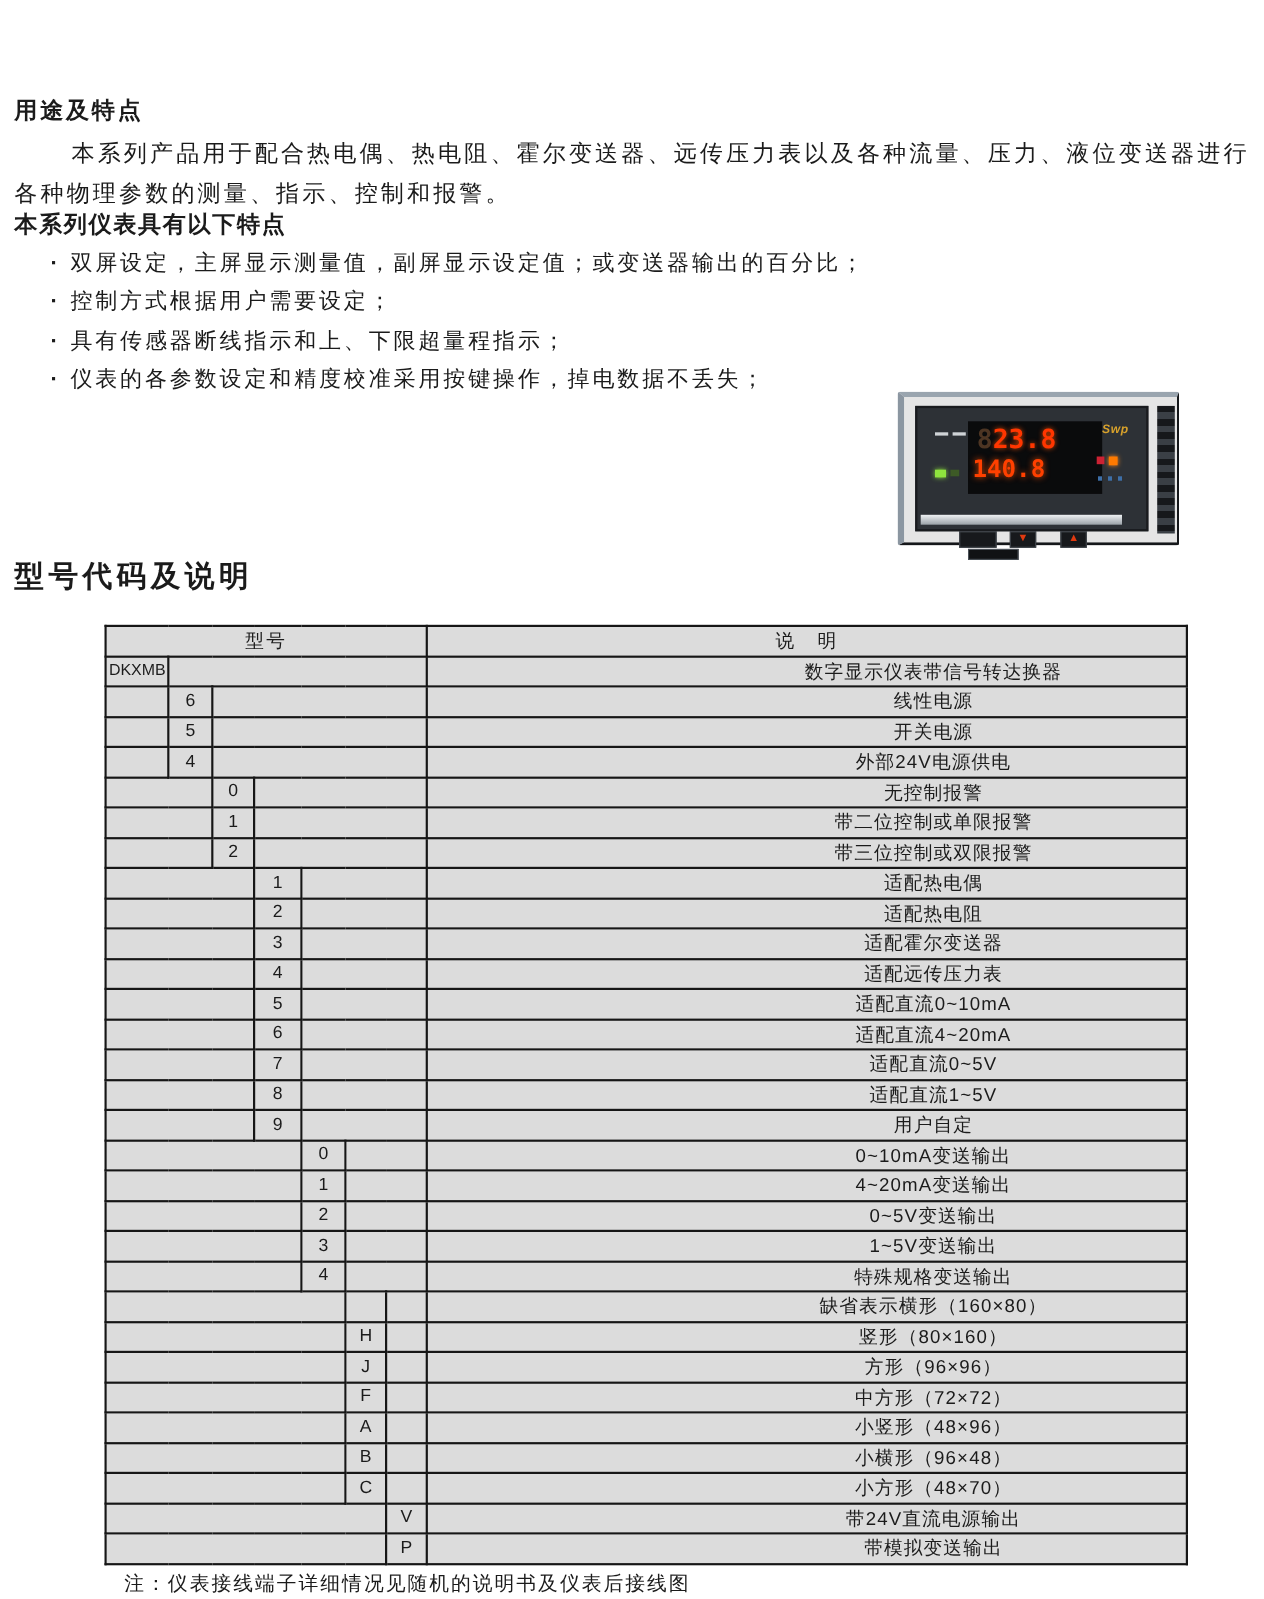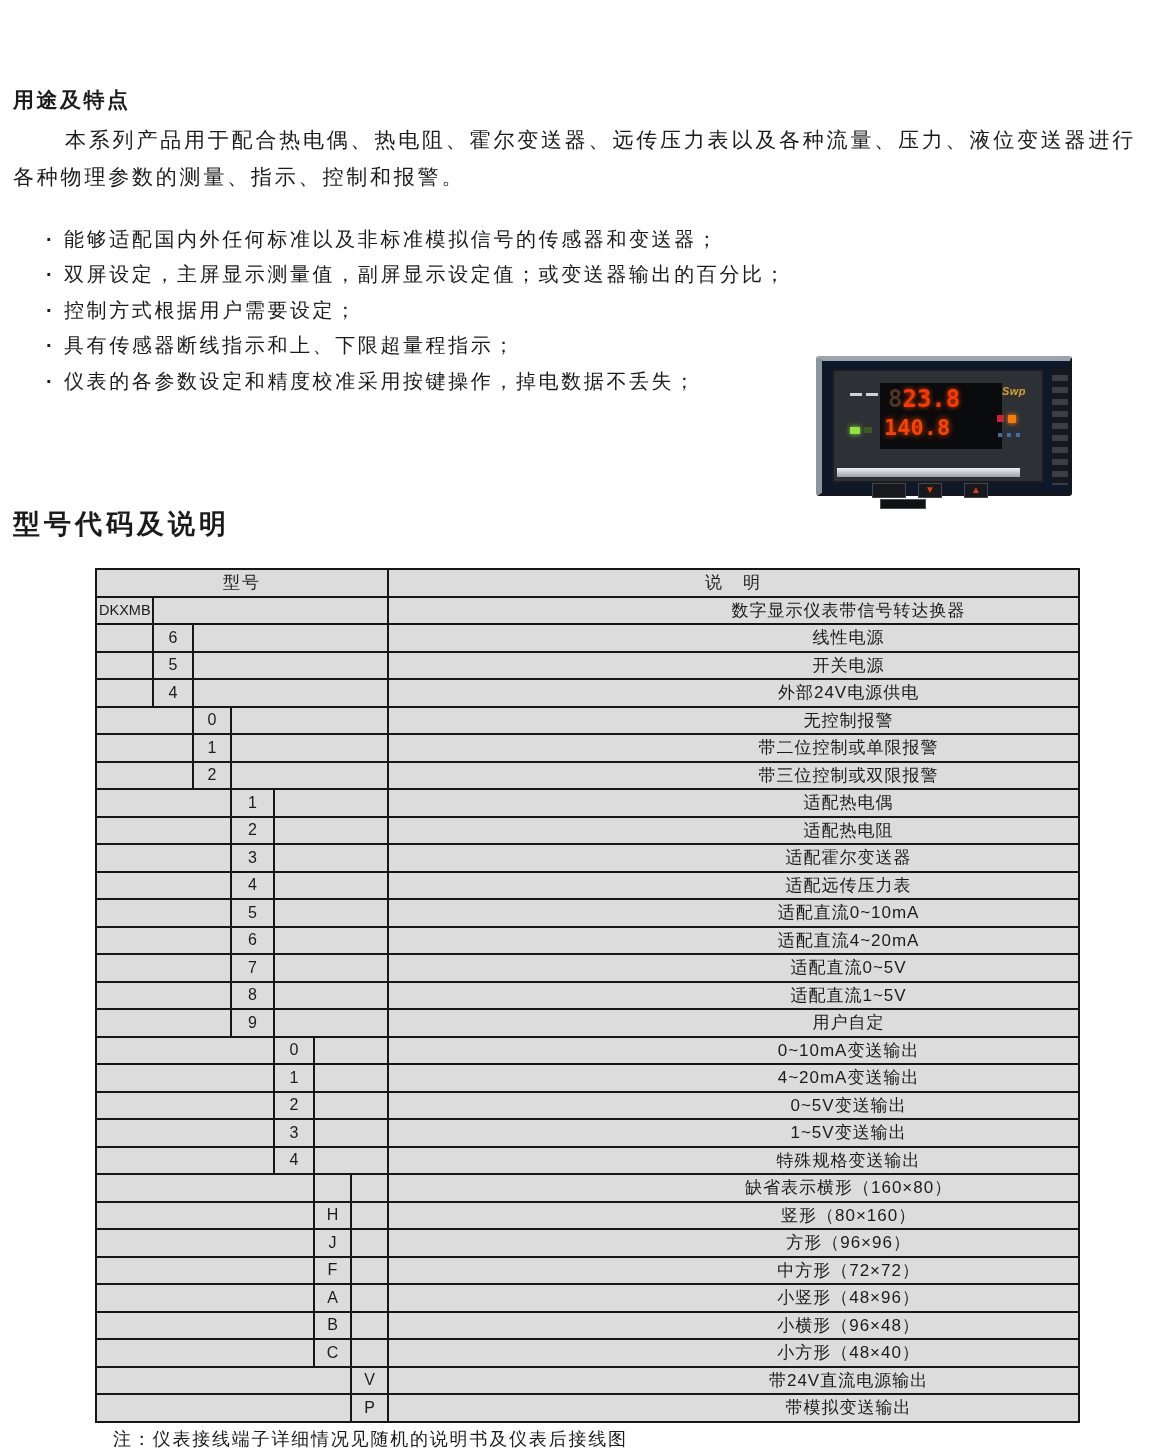--- a/index.html
+++ b/index.html
@@ -20,21 +20,21 @@
   .code-table td{border:2px solid #161616;background:#dcdcdc;height:25.5px;padding:0;font-size:16px;vertical-align:middle;overflow:hidden;white-space:nowrap;}
   .code-table td.code{text-align:center;letter-spacing:0;}
   .code-table td.model-code{text-align:left;padding-left:2px;font-size:14.5px;}
   .code-table td.desc{text-align:center;padding-left:230px;font-size:17px;letter-spacing:1px;}
   .code-table td.th{text-align:center;font-size:17px;letter-spacing:2px;white-space:pre;}
 
   .note{position:absolute;left:113px;top:1427px;font-size:18px;letter-spacing:1.8px;}
 
   
   .device{position:absolute;left:816px;top:356px;width:256px;height:140px;}
-  .dev-body{position:absolute;inset:0;background:#0f172a;border-radius:3px;
+  .dev-body{position:absolute;inset:0;background:#e5e5e5;border-radius:3px;
             border-top:5px solid #9aa5af;border-left:6px solid #8b96a1;border-right:2px solid #15171a;border-bottom:3px solid #15171a;padding-left:32px;}
   .dev-fins{position:absolute;right:2px;top:8px;width:16px;bottom:8px;
             background:repeating-linear-gradient(#16181b 0 6px,#3a3f45 6px 12px);}
   .panel{position:absolute;left:10px;top:8px;right:26px;bottom:10px;background:#2d3136;border:2px solid #191b1e;}
   .lcd{position:absolute;left:46px;top:12px;width:122px;height:66px;background:#0a0b0c;}
   .seg{font-family:"DejaVu Sans Mono", monospace;font-weight:700;position:absolute;white-space:nowrap;}
   .seg-top{left:8px;top:2px;font-size:24px;color:#ff3600;text-shadow:0 0 5px rgba(255,80,0,.85);}
   .seg-top .ghost{color:#4d3523;text-shadow:none;}
   .seg-bot{left:4px;top:32px;font-size:22px;color:#ff4000;text-shadow:0 0 6px rgba(255,80,0,.9);}
   .led-green{position:absolute;left:16px;top:56px;width:10px;height:7px;background:#8fe43e;box-shadow:0 0 5px #8fe43e;}
@@ -55,22 +55,22 @@
   .key-slot{position:absolute;left:46px;top:22px;width:44px;height:8px;border:1px solid #4a5057;background:#101214;}
 </style>
 </head>
 <body>
 
 <div class="page">
 
 
   <div class="sec-heading">用途及特点</div>
   <div class="intro">本系列产品用于配合热电偶、热电阻、霍尔变送器、远传压力表以及各种流量、压力、液位变送器进行各种物理参数的测量、指示、控制和报警。</div>
+  <div class="feat-heading">本系列仪表具有以下特点</div>
   <ul class="features" id="features">
-      <li><span class="dot">·</span><span>能够适配国内外任何标准以及非标准模拟信号的传感器和变送器；</span></li>
       <li><span class="dot">·</span><span>双屏设定，主屏显示测量值，副屏显示设定值；或变送器输出的百分比；</span></li>
       <li><span class="dot">·</span><span>控制方式根据用户需要设定；</span></li>
       <li><span class="dot">·</span><span>具有传感器断线指示和上、下限超量程指示；</span></li>
       <li><span class="dot">·</span><span>仪表的各参数设定和精度校准采用按键操作，掉电数据不丢失；</span></li>
     </ul>
 
   <div class="device">
     <div class="dev-body">
       <div class="dev-fins"></div>
       <div class="panel">
@@ -275,21 +275,21 @@
         <tr>
           <td colspan="5"></td>
           <td class="code">B</td>
           <td></td>
           <td class="desc">小横形（96×48）</td>
         </tr>
         <tr>
           <td colspan="5"></td>
           <td class="code">C</td>
           <td></td>
-          <td class="desc">小方形（48×40）</td>
+          <td class="desc">小方形（48×70）</td>
         </tr>
         <tr>
           <td colspan="6"></td>
           <td class="code">V</td>
           <td class="desc">带24V直流电源输出</td>
         </tr>
         <tr>
           <td colspan="6"></td>
           <td class="code">P</td>
           <td class="desc">带模拟变送输出</td>

